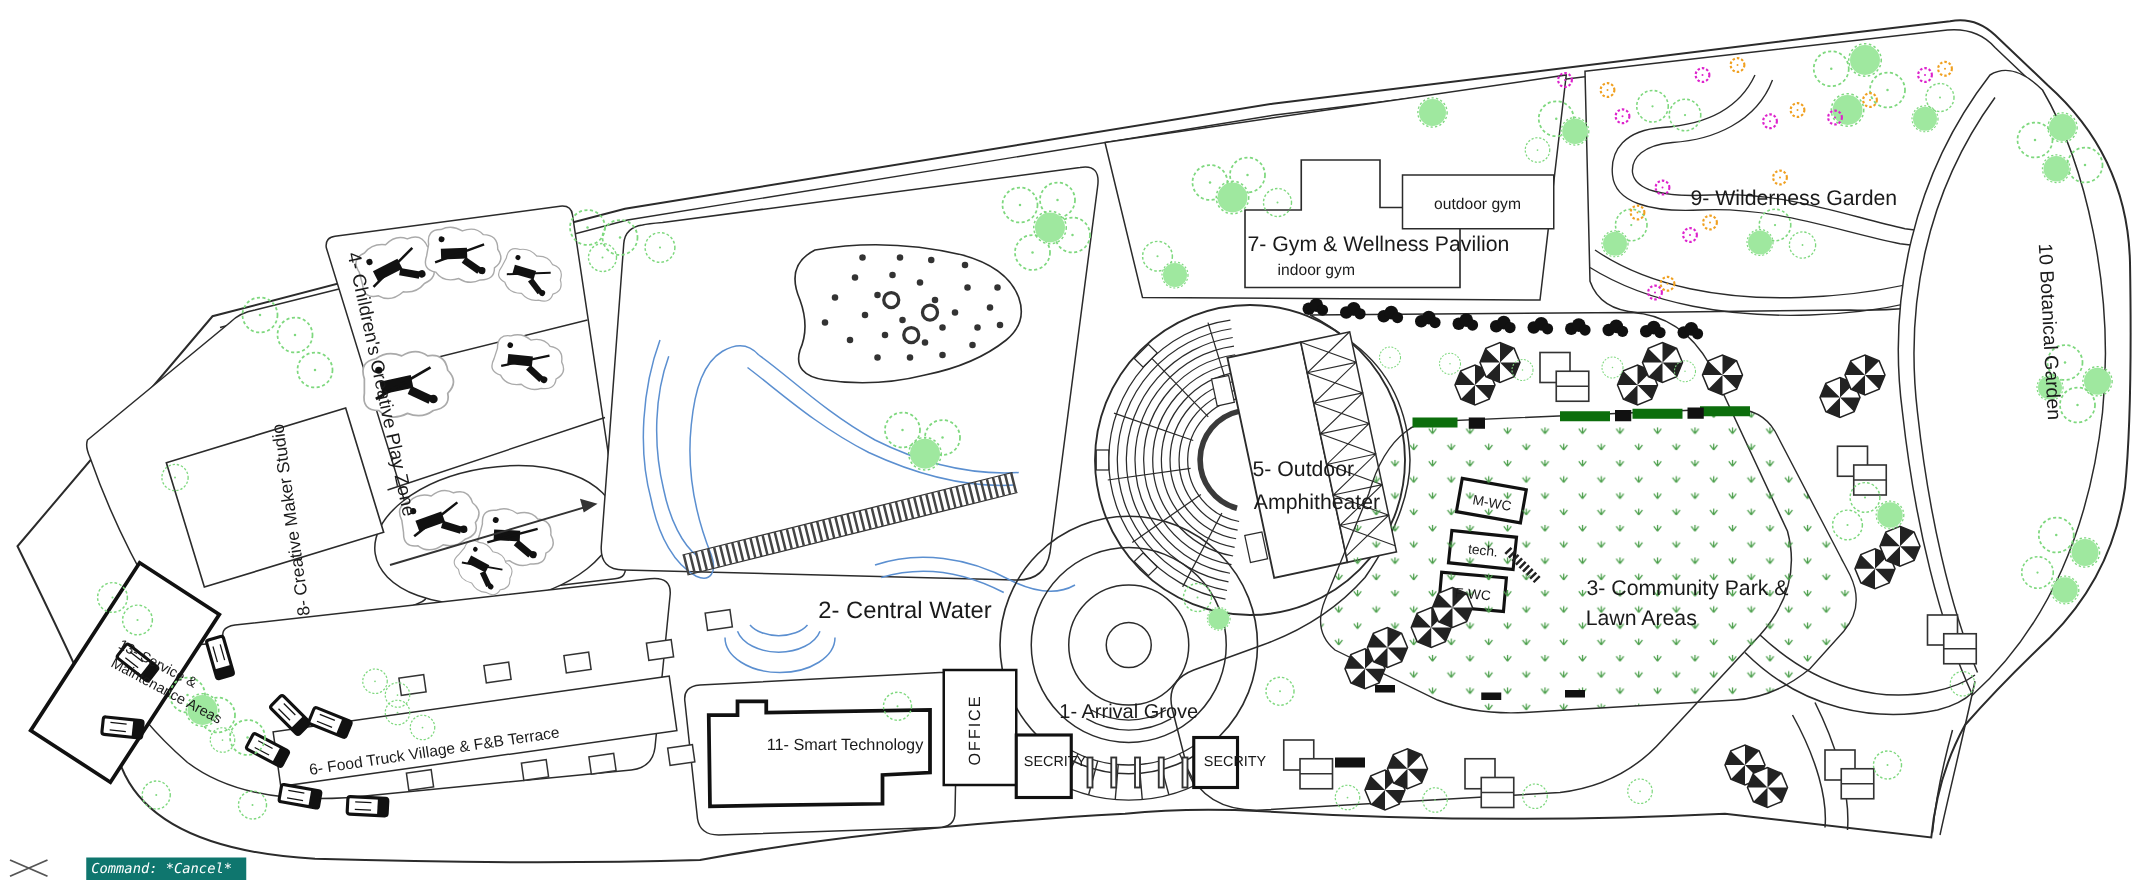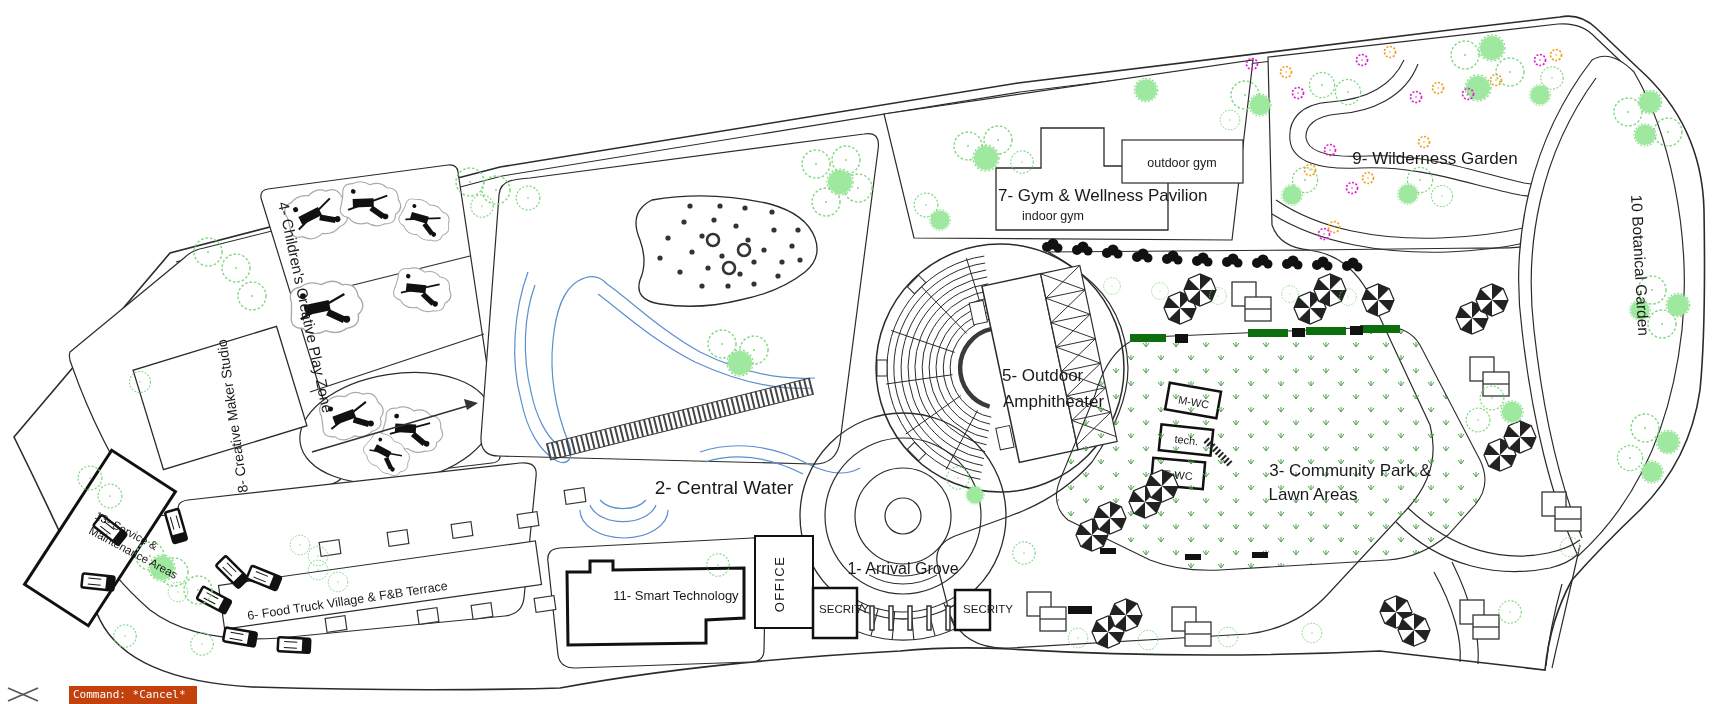--- a/index.html
+++ b/index.html
@@ -1,20 +1,20 @@
 <!DOCTYPE html>
 <html><head>
 <meta charset="utf-8">
 <style>
   html,body{margin:0;padding:0;background:#fff;width:1721px;height:704px;overflow:hidden;}
   #stage{position:relative;width:1721px;height:704px;background:#ffffff;font-family:"Liberation Sans",sans-serif;}
   svg text{fill:#1a1a1a;font-family:"Liberation Sans",sans-serif;}
-  #cmdbar{position:absolute;left:69px;top:686px;width:124px;height:18px;background:#c2410c;
+  #cmdbar{position:absolute;left:69px;top:686px;width:124px;height:18px;background:#0f766e;
           color:#ffffff;font-family:"DejaVu Sans Mono",monospace;font-size:11px;line-height:18px;
-          padding-left:4px;white-space:nowrap;}
+          padding-left:4px;white-space:nowrap;font-style:italic;}
 </style>
 </head>
 <body>
 
 <div id="stage">
 <svg width="1721" height="704" viewBox="0 0 1721 704">
   <defs>
     <pattern id="grassP" width="30" height="26" patternUnits="userSpaceOnUse">
       <g stroke="#4a9e4a" stroke-width="1" fill="none">
         <path d="M6,9 l0,-5 M6,9 l-3,-4 M6,9 l3,-4"></path>

